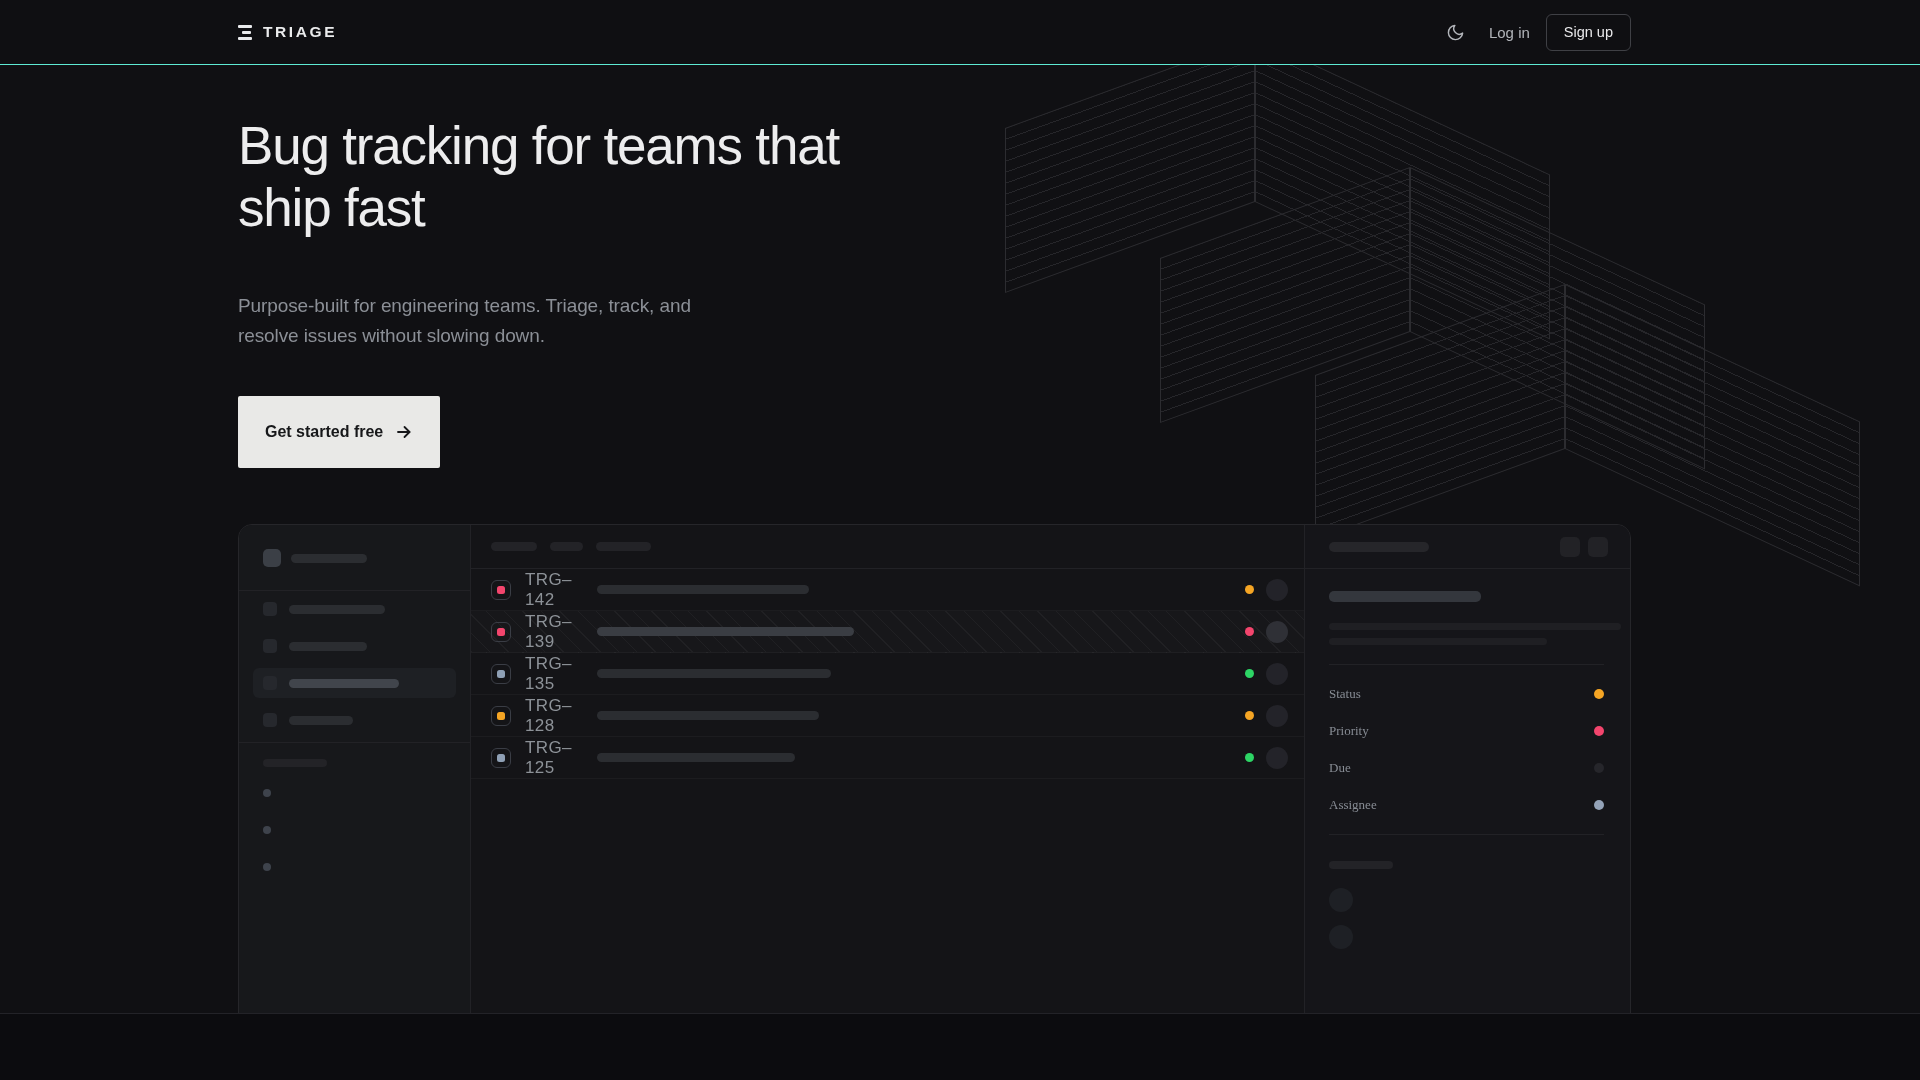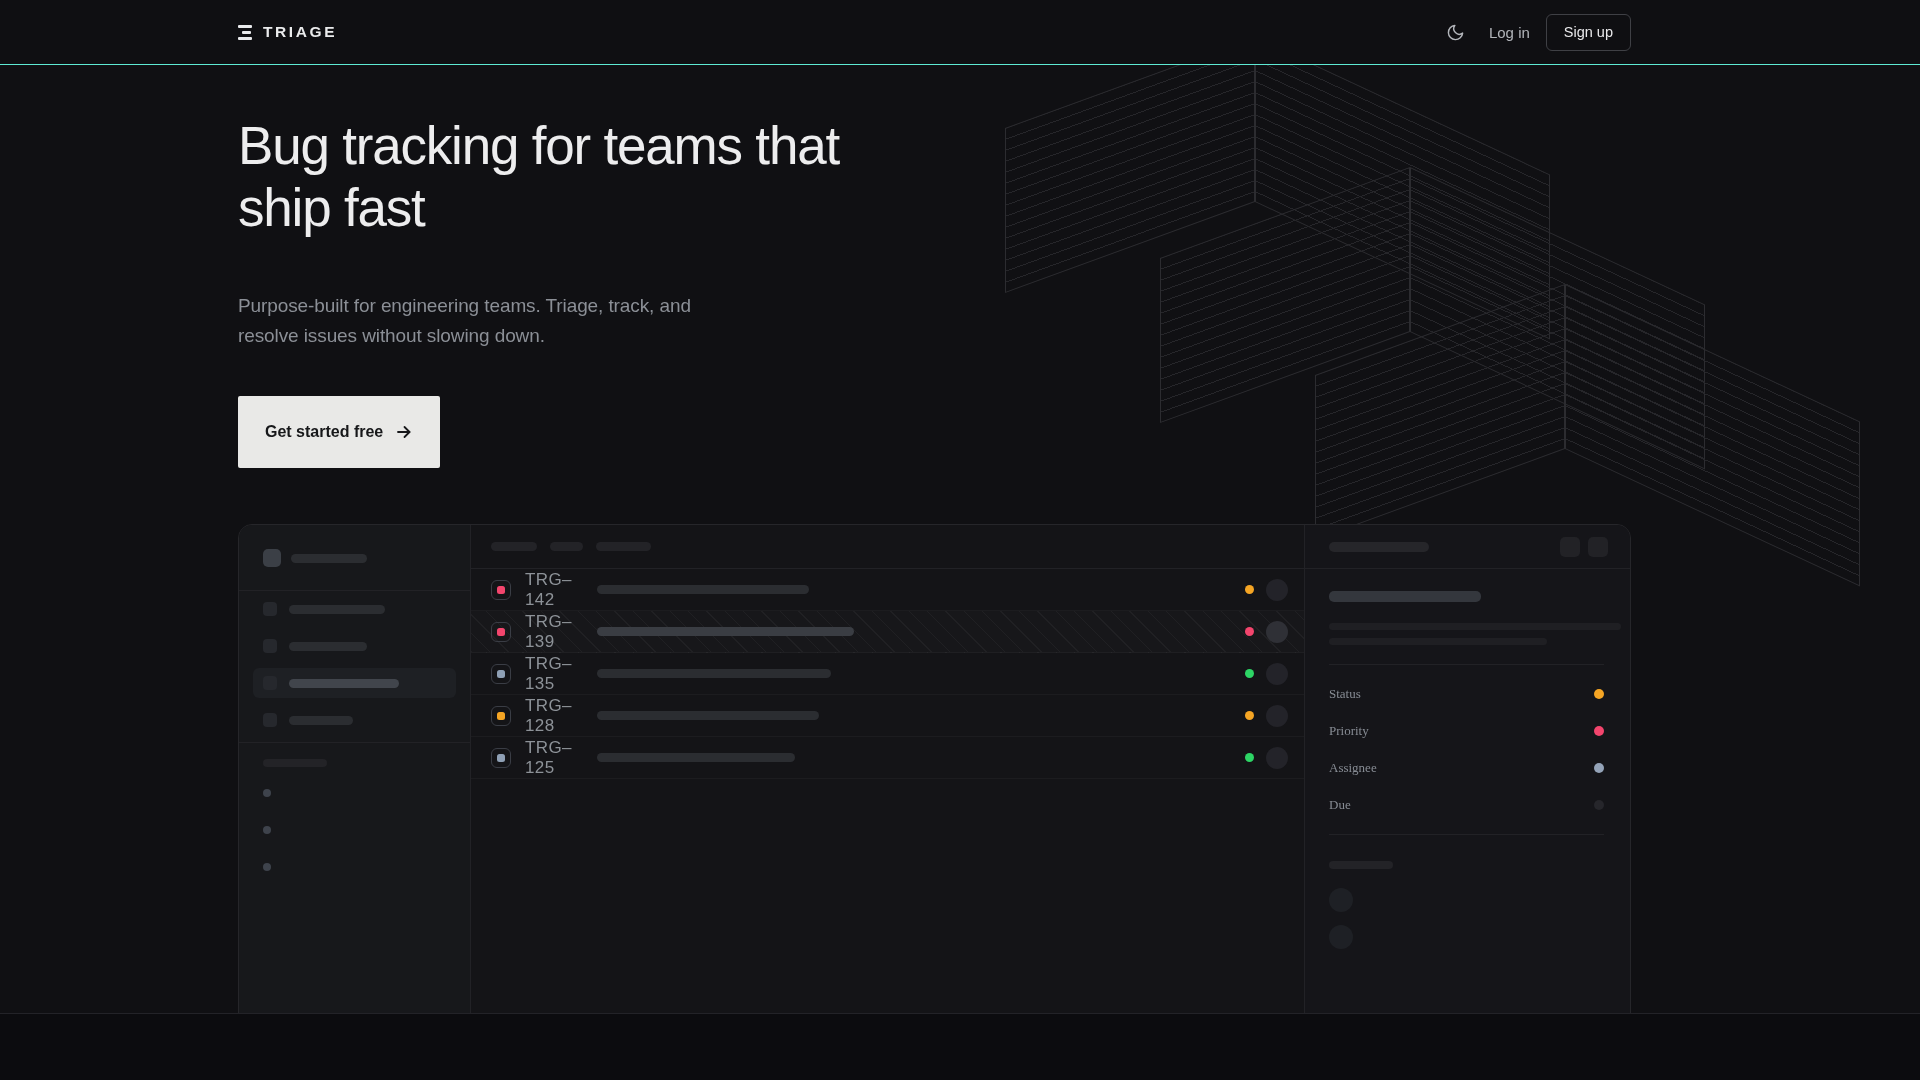--- a/index.html
+++ b/index.html
@@ -280,26 +280,26 @@
         <div class="fields" id="detail-fields">
             <div class="field-row">
               <span class="field-label">Status</span>
               <span class="field-dot" style="background: rgb(245, 165, 36);"></span>
             </div>
             <div class="field-row">
               <span class="field-label">Priority</span>
               <span class="field-dot" style="background: rgb(243, 69, 109);"></span>
             </div>
             <div class="field-row">
+              <span class="field-label">Due</span>
+              <span class="field-dot" style="background: rgb(38, 38, 43);"></span>
+            </div>
+            <div class="field-row">
               <span class="field-label">Assignee</span>
               <span class="field-dot" style="background: rgb(148, 163, 184);"></span>
-            </div>
-            <div class="field-row">
-              <span class="field-label">Due</span>
-              <span class="field-dot" style="background: rgb(38, 38, 43);"></span>
             </div>
           </div>
         <div class="divider" style="margin-top:11px"></div>
         <div class="dt-mini-pill"></div>
         <div class="dt-circle1"></div>
         <div class="dt-circle2"></div>
       </div>
     </div>
 
   </div>

